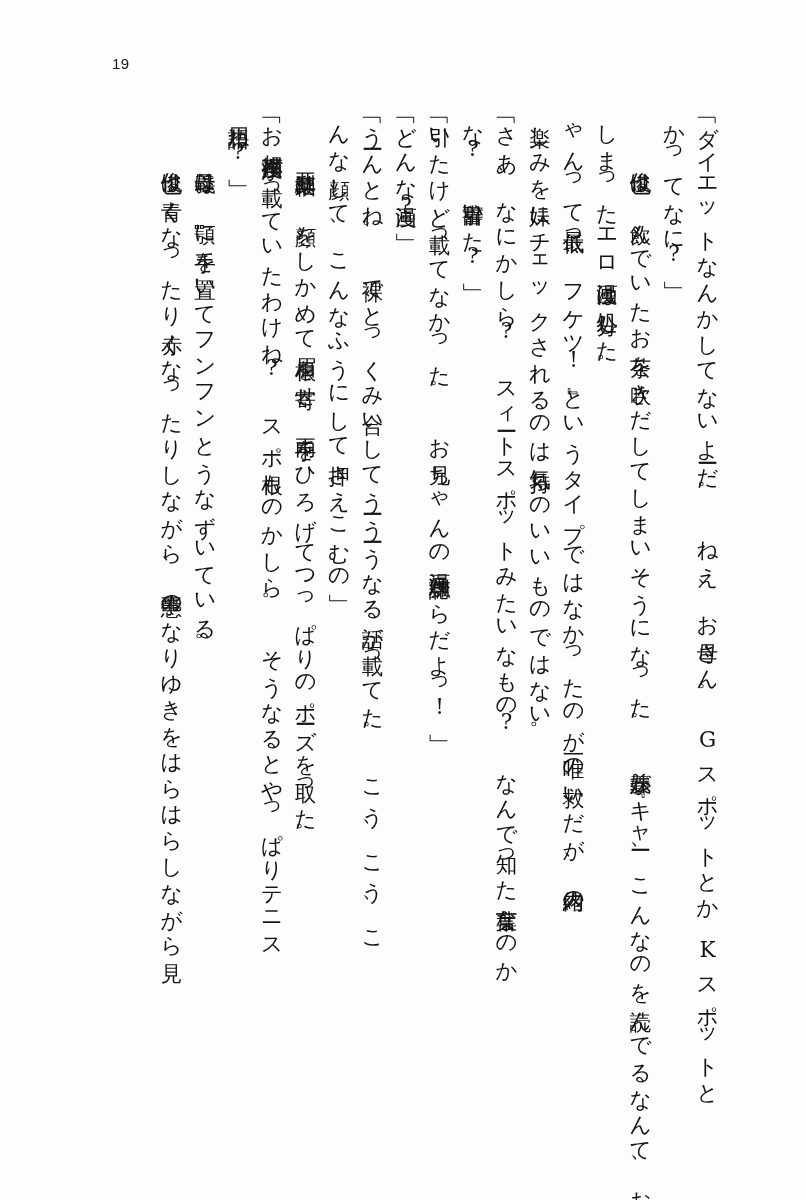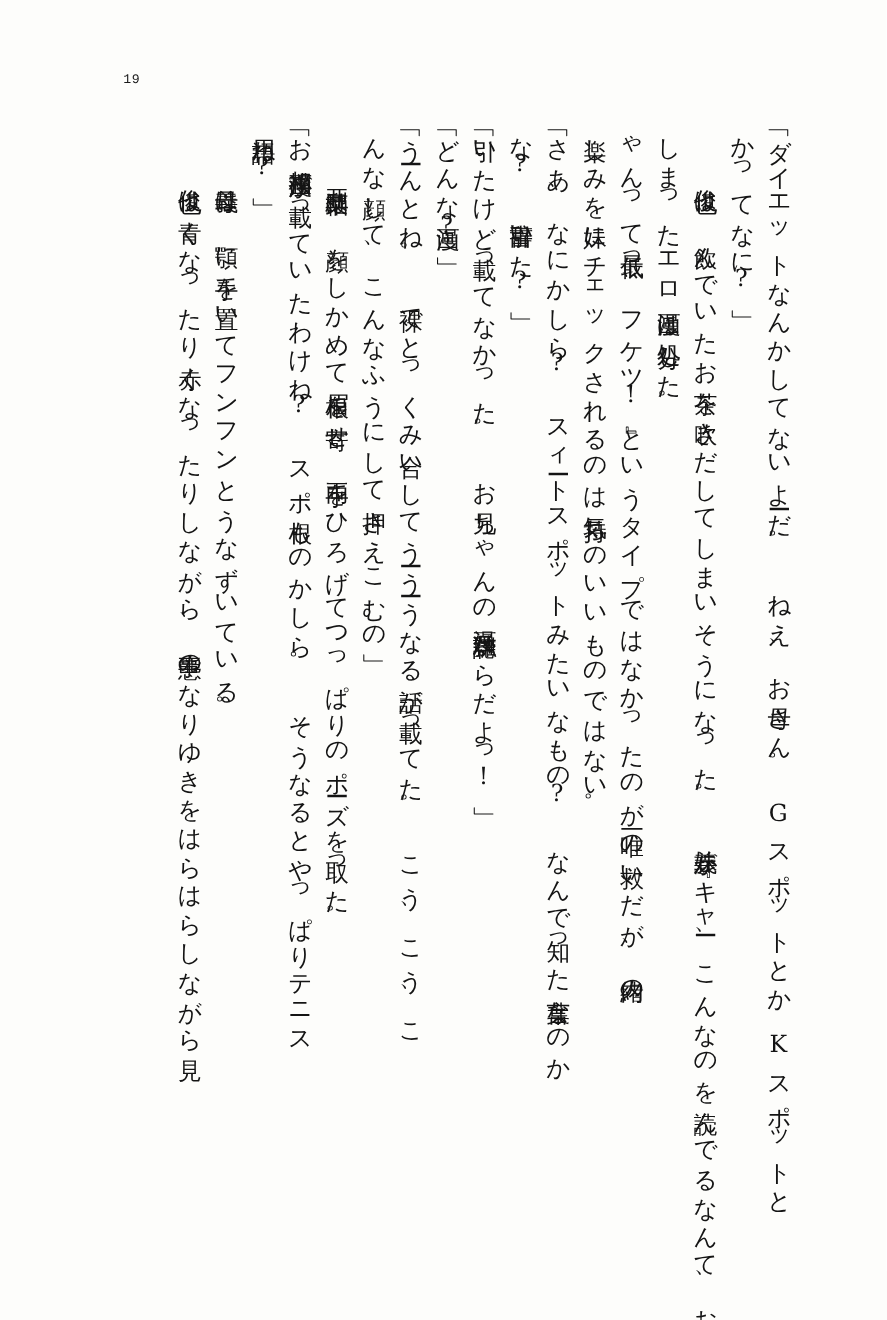--- a/index.html
+++ b/index.html
@@ -19,23 +19,23 @@
     position: relative;
     width: 806px;
     height: 1200px;
     background: #fdfdfb;
   }
 
   
   .page-number {
     position: absolute;
     left: 112px;
-    top: 65px;
-    font-size: 12px;
-    font-family: Liberation Mono, monospace;
+    top: 55px;
+    font-size: 15px;
+    font-family: Liberation Sans, sans-serif;
     color: #1a1a1a;
     letter-spacing: 0.5px;
   }
 
   
   .text-block {
     position: absolute;
     top: 110px;
     left: 70px;
     width: 648px;

